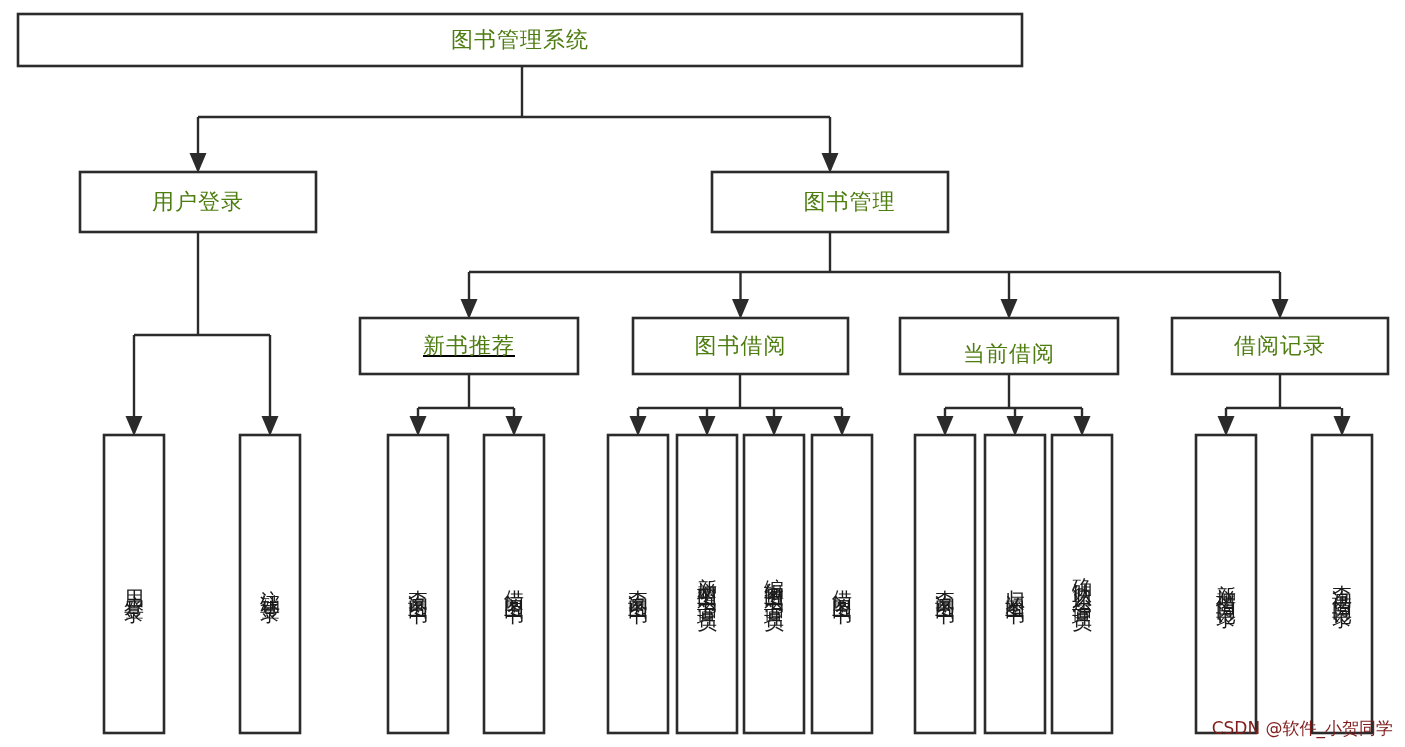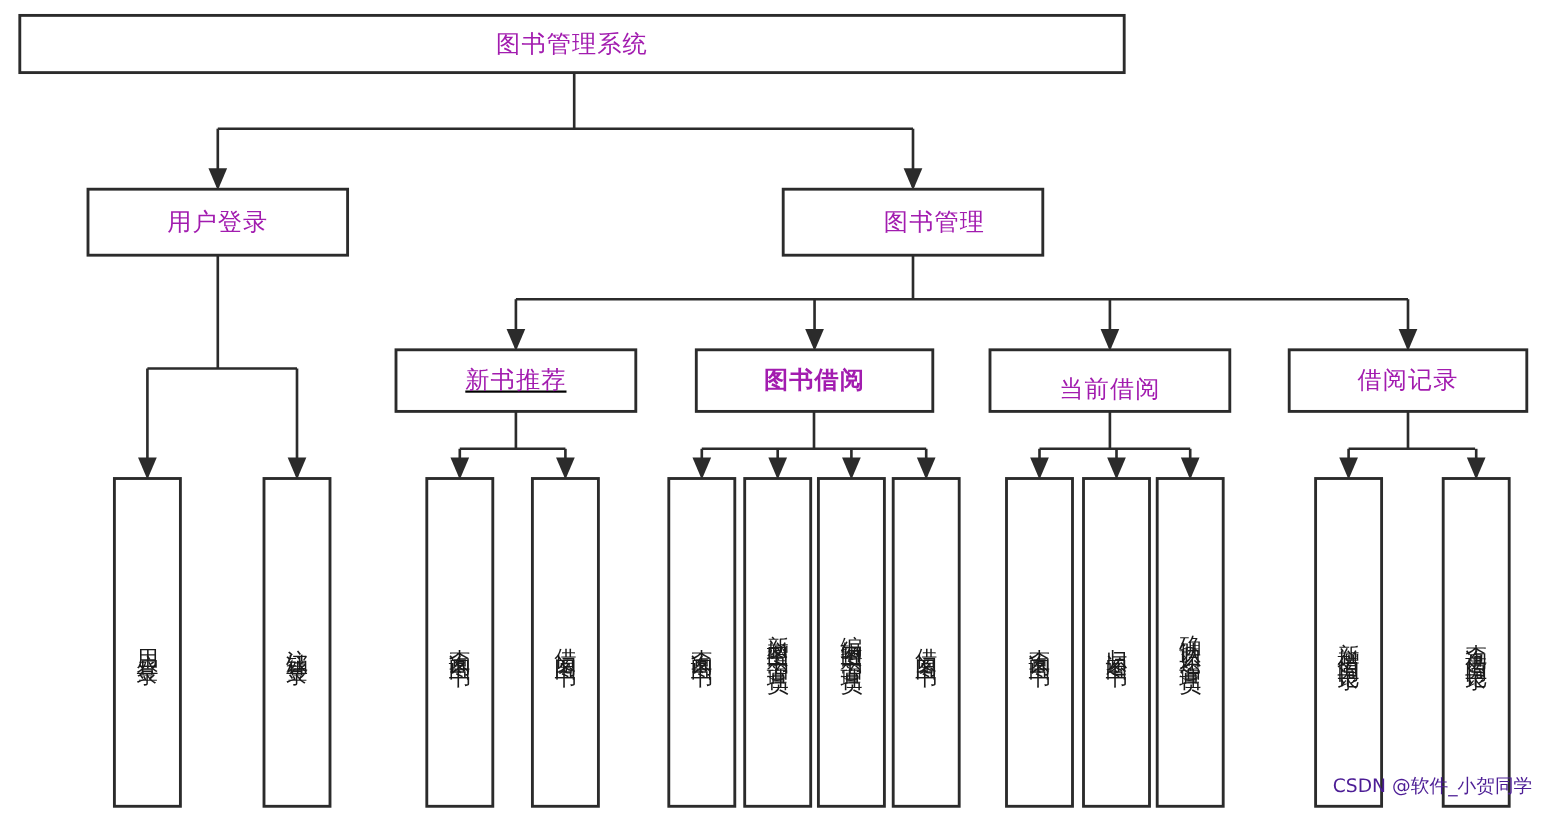--- a/index.html
+++ b/index.html
@@ -37,23 +37,23 @@
     fill: none;
     stroke-linecap: butt;
   }
   .arrow-head {
     fill: #2b2b2b;
     stroke: none;
   }
   .watermark-text {
     position: absolute;
     right: 12px;
-    bottom: 21px;
+    bottom: 7px;
     font-size: 17px;
-    color: #4c1d95;
+    color: #7f1d1d;
     font-family: "DejaVu Sans", "Liberation Sans", sans-serif;
     white-space: nowrap;
     user-select: none;
   }
   .vlabel-wrap {
     position: absolute;
     display: flex;
     align-items: center;
     justify-content: center;
     pointer-events: none;
@@ -70,21 +70,21 @@
   }
   .hlabel-wrap {
     position: absolute;
     display: flex;
     align-items: center;
     justify-content: center;
     pointer-events: none;
   }
   .hlabel {
     font-size: 22px;
-    color: #a21caf;
+    color: #4d7c0f;
     letter-spacing: 1px;
     white-space: nowrap;
     font-family: "DejaVu Sans", "Liberation Sans", sans-serif;
   }
 </style>
 </head>
 <body>
 
 <div id="diagram-root">
 
@@ -225,21 +225,21 @@
       </div>
       <div class="hlabel-wrap" style="left: 80px; top: 172px; width: 236px; height: 60px;">
         <div class="hlabel">用户登录</div>
       </div>
       <div class="hlabel-wrap" style="left: 712px; top: 172px; width: 275px; height: 60px;">
         <div class="hlabel">图书管理</div>
       </div>
       <div class="hlabel-wrap" style="left: 360px; top: 318px; width: 218px; height: 56px; text-decoration: underline;">
         <div class="hlabel">新书推荐</div>
       </div>
-      <div class="hlabel-wrap" style="left: 633px; top: 318px; width: 215px; height: 56px; font-weight: bold;">
+      <div class="hlabel-wrap" style="left: 633px; top: 318px; width: 215px; height: 56px;">
         <div class="hlabel">图书借阅</div>
       </div>
       <div class="hlabel-wrap" style="left: 900px; top: 318px; width: 218px; height: 72px;">
         <div class="hlabel">当前借阅</div>
       </div>
       <div class="hlabel-wrap" style="left: 1172px; top: 318px; width: 216px; height: 56px; text-align: right;">
         <div class="hlabel">借阅记录</div>
       </div>
       <div class="vlabel-wrap" style="left: 104px; top: 435px; width: 60px; height: 298px;">
         <div class="vlabel">用户登录</div>

